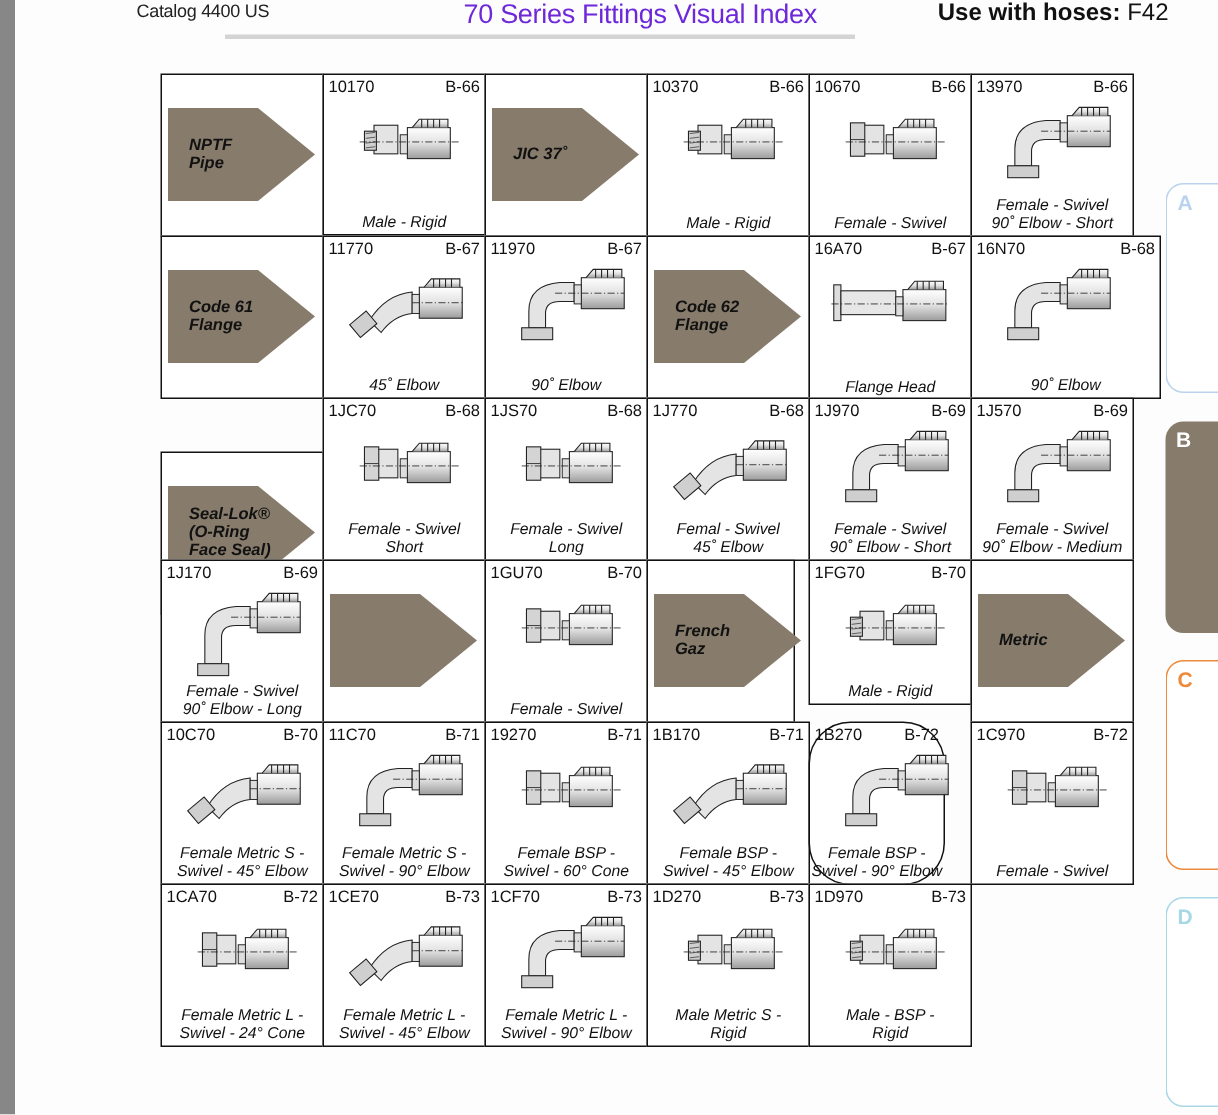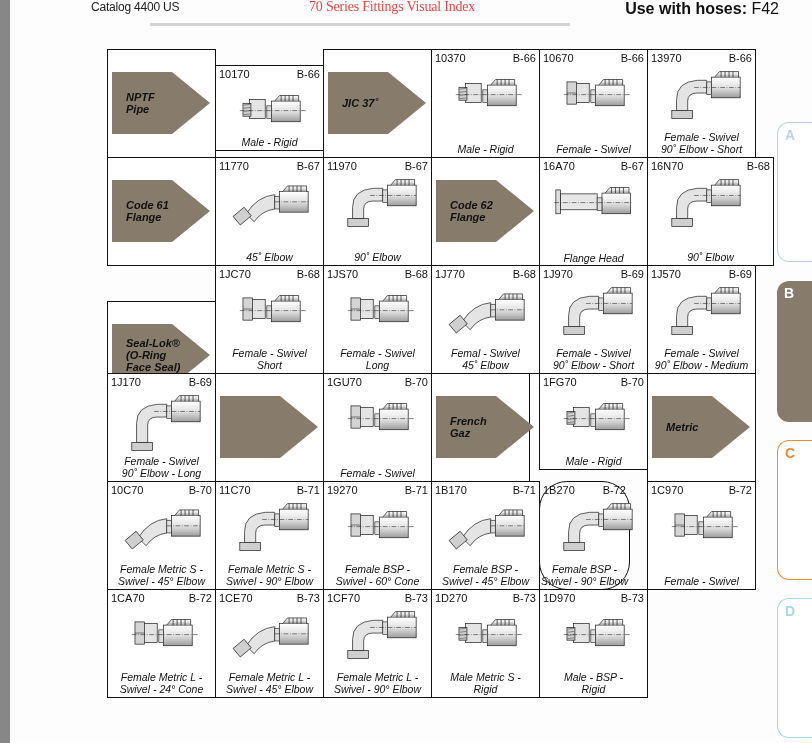--- a/index.html
+++ b/index.html
@@ -3,21 +3,21 @@
 <meta charset="utf-8">
 <style>
   * { box-sizing: border-box; margin: 0; padding: 0; }
   html, body { width: 812px; height: 743px; overflow: hidden; background: #fdfdfd; }
   body { position: relative; font-family: "Liberation Sans", sans-serif; color: #111; }
 
   .left-bar { position: absolute; left: 0; top: 0; width: 10px; height: 743px; background: #878787; }
 
   .header { position: absolute; left: 91px; top: 0; width: 688px; height: 22px; }
   .hdr-left { position: absolute; left: 0; top: 0; font-size: 12px; color: #222; letter-spacing: -0.2px; }
-  .hdr-center { position: absolute; left: 218px; top: -1px; font-size: 14px; color: #ef4444; letter-spacing: -0.2px; font-family: Liberation Serif, serif; }
+  .hdr-center { position: absolute; left: 218px; top: -1px; font-size: 18px; color: #6d28d9; letter-spacing: -0.2px; }
   .hdr-right { position: absolute; right: 0; top: 0; font-size: 16px; color: #111; }
   .hdr-right b { font-weight: bold; }
   .hdr-rule { position: absolute; left: 59px; top: 23px; width: 420px; height: 3px; background: #d4d4d4; }
 
   .grid { position: absolute; left: 107px; top: 49px; width: 648px; height: 648px; }
   .cell { position: absolute; width: 108px; height: 108px; background: #fff; }
   .cell.bordered { border: 1px solid #111; }
   .code { position: absolute; left: 3px; top: 2px; font-size: 11px; color: #111; }
   .page { position: absolute; right: 3px; top: 2px; font-size: 11px; color: #111; }
   .caption { position: absolute; left: 0; right: 0; bottom: 2px; text-align: center; font-size: 10.5px; font-style: italic; line-height: 12px; color: #111; }
@@ -45,21 +45,21 @@
 <div class="grid" id="grid">
     <div class="cell bordered" style="left: 0px; top: 0px; width: 109px; height: 109px;">
       <div class="arrow">
         <svg width="98" height="62" viewBox="0 0 98 62">
           <polygon points="0,0 60,0 98,31 60,62 0,62" fill="#877b6c"></polygon>
         </svg>
         <div class="arrow-label">NPTF
 Pipe</div>
       </div>
     </div>
-    <div class="cell bordered" style="left: 108px; top: 16px; width: 109px; height: 86px;">
+    <div class="cell bordered" style="left: 108px; top: 0px; width: 109px; height: 108px;">
       <span class="code">10170</span>
       <span class="page">B-66</span>
       <svg class="fitting" viewBox="0 0 100 78" width="100" height="78">
         <rect x="24" y="22" width="20" height="24" fill="#e4e4e4" stroke="#222" stroke-width="0.9"></rect>
         <rect x="16" y="27" width="10" height="16" fill="#cfcfcf" stroke="#222" stroke-width="0.9"></rect>
         <line x1="17" y1="29" x2="25" y2="28" stroke="#444" stroke-width="0.7"></line>
         <line x1="17" y1="33" x2="25" y2="32" stroke="#444" stroke-width="0.7"></line>
         <line x1="17" y1="37" x2="25" y2="36" stroke="#444" stroke-width="0.7"></line>
         <line x1="17" y1="41" x2="25" y2="40" stroke="#444" stroke-width="0.7"></line>
   <defs>

